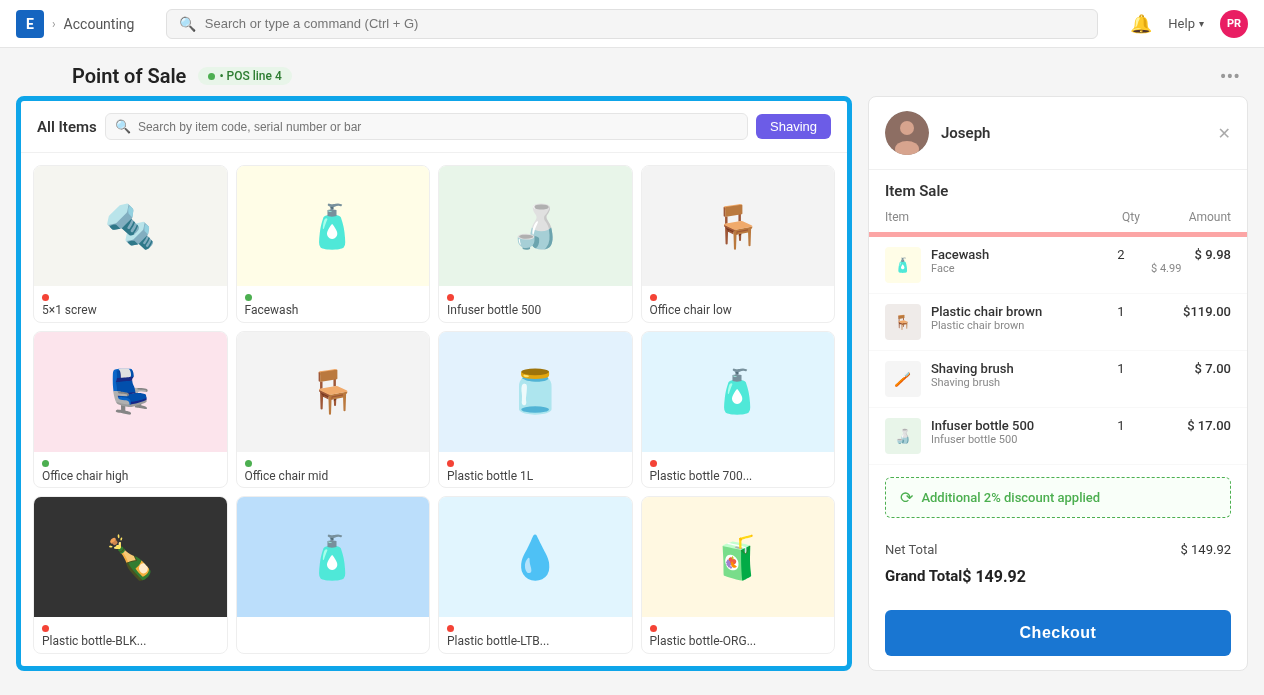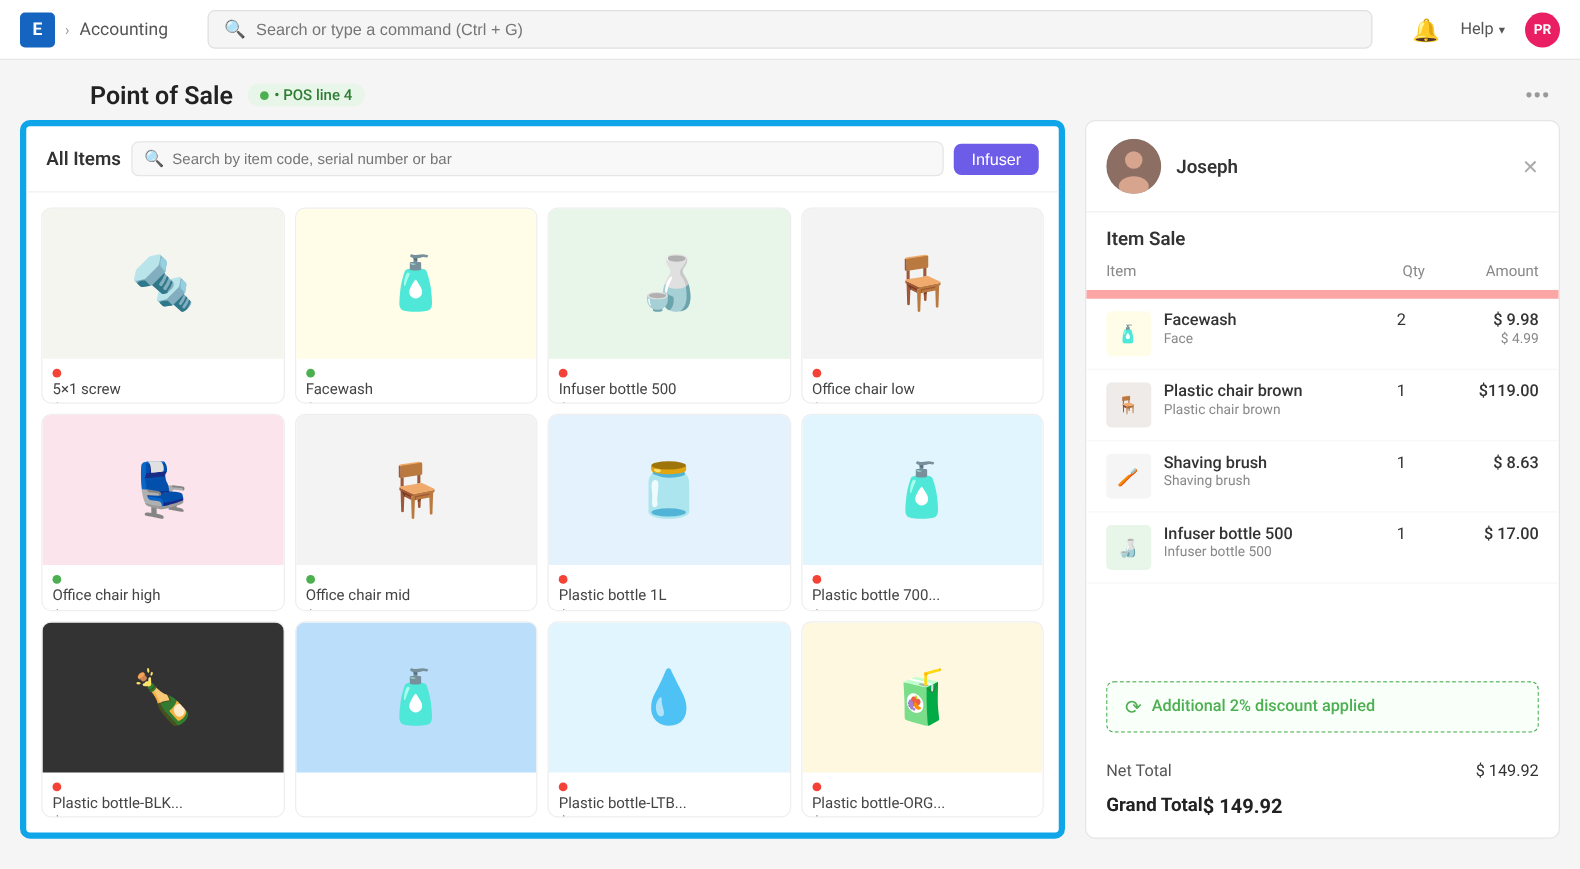--- a/index.html
+++ b/index.html
@@ -108,21 +108,21 @@
     .customer-name { font-size: 15px; font-weight: 600; color: #333; }
     .customer-email { font-size: 12px; color: #888; }
     .close-btn { color: #aaa; font-size: 16px; cursor: pointer; margin-left: auto; }
 
     
     .cart-header {
       padding: 12px 16px 6px; font-size: 15px; font-weight: 600; color: #333;
     }
     .cart-cols {
       display: flex; align-items: center; padding: 4px 16px 8px;
-      border-bottom: 7px solid #fca5a5;
+      border-bottom: 5px solid #fca5a5;
     }
     .col-item { flex: 1; font-size: 12px; color: #888; }
     .col-qty { width: 40px; text-align: center; font-size: 12px; color: #888; }
     .col-amount { width: 80px; text-align: right; font-size: 12px; color: #888; }
 
     
     .cart-items { flex: 1; overflow-y: auto; }
     .cart-item {
       display: flex; align-items: flex-start; padding: 10px 16px;
       border-bottom: 1px solid #f8f8f8; gap: 10px;
@@ -130,21 +130,21 @@
     .cart-item-thumb {
       width: 36px; height: 36px; border-radius: 4px; background: #f5f5f5;
       flex-shrink: 0; display: flex; align-items: center; justify-content: center; overflow: hidden;
     }
     .cart-item-details { flex: 1; }
     .cart-item-name { font-size: 13px; font-weight: 500; color: #333; }
     .cart-item-subname { font-size: 11px; color: #888; }
     .cart-item-qty { width: 40px; text-align: center; font-size: 13px; color: #333; }
     .cart-item-amount { width: 80px; text-align: right; }
     .cart-item-price { font-size: 13px; font-weight: 500; color: #333; }
-    .cart-item-unit { font-size: 11px; color: #888; text-align: right; }
+    .cart-item-unit { font-size: 11px; color: #888; text-align: left; }
 
     
     .discount-banner {
       margin: 10px 16px; border: 1.5px dashed #4caf50; border-radius: 6px;
       padding: 10px 14px; display: flex; align-items: center; gap: 8px;
       background: #f9fff9;
     }
     .discount-icon { color: #4caf50; font-size: 16px; }
     .discount-text { color: #4caf50; font-size: 13px; font-weight: 500; }
 
@@ -202,21 +202,21 @@
 
 <div class="main-layout">
 
   <div class="left-panel">
     <div class="left-panel-header">
       <span class="all-items-title">All Items</span>
       <div class="search-bar">
         <span style="color:#aaa;font-size:13px;">🔍</span>
         <input type="text" placeholder="Search by item code, serial number or bar" style="">
       </div>
-      <button class="filter-btn">Infuser</button>
+      <button class="filter-btn">Shaving</button>
     </div>
 
     <div class="product-grid" id="product-grid">
         <div class="product-card">
       <div class="prod-img-bg" style="background:#f5f5f0;color:#333;">🔩</div>
       <div class="product-info">
         <div class="product-status">
           <span class="status-dot red"></span>
         </div>
         <div class="product-name">5×1 screw</div>
@@ -380,21 +380,21 @@
       </div>
     </div>
           <div class="cart-item">
       <div class="cart-item-thumb" style="background:#f5f5f5;">🪥</div>
       <div class="cart-item-details">
         <div class="cart-item-name">Shaving brush</div>
         <div class="cart-item-subname">Shaving brush</div>
       </div>
       <div class="cart-item-qty">1</div>
       <div class="cart-item-amount">
-        <div class="cart-item-price">$ 8.63</div>
+        <div class="cart-item-price">$ 7.00</div>
         <div class="cart-item-unit"></div>
       </div>
     </div>
           <div class="cart-item">
       <div class="cart-item-thumb" style="background:#e8f5e9;">🍶</div>
       <div class="cart-item-details">
         <div class="cart-item-name">Infuser bottle 500</div>
         <div class="cart-item-subname">Infuser bottle 500</div>
       </div>
       <div class="cart-item-qty">1</div>
@@ -414,15 +414,16 @@
         <div class="total-row">
           <span class="total-label">Net Total</span>
           <span class="total-value">$ 149.92</span>
         </div>
         <div class="grand-row">
           <span class="grand-label">Grand Total</span>
           <span class="grand-value">$ 149.92</span>
         </div>
       </div>
 
+      <button class="checkout-btn">Checkout</button>
     </div>
   </div>
 </div>
 
 </body></html>

